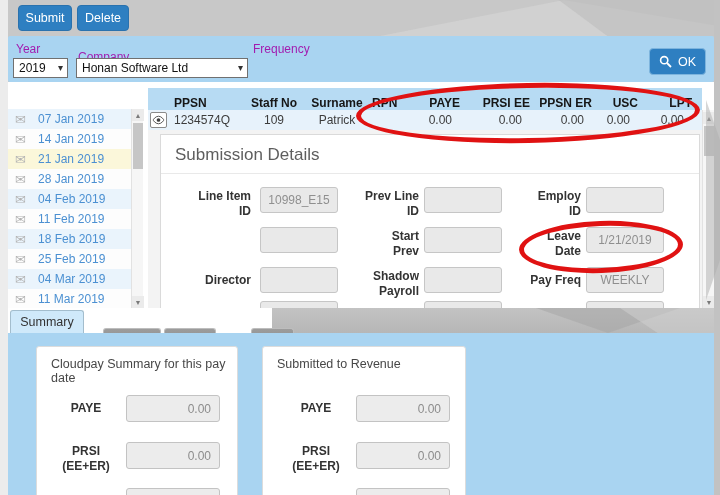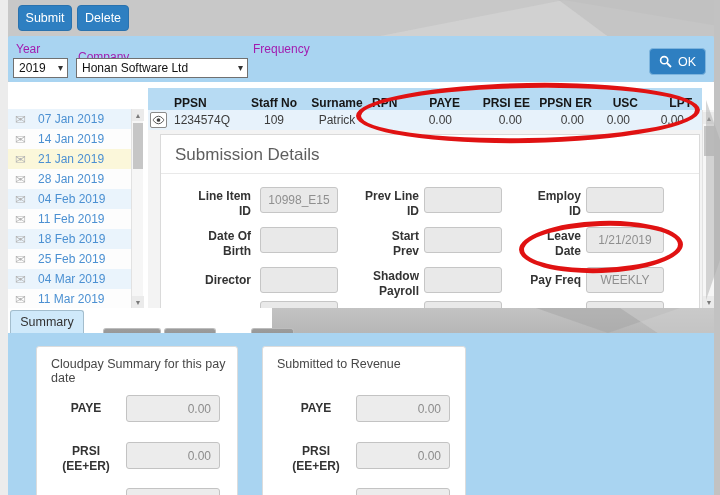--- a/index.html
+++ b/index.html
@@ -236,22 +236,20 @@
       <div class="dlabel" style="left:2px;top:54px;">Line Item
 ID</div>
       <div class="fld" style="left:99px;top:52px;">10998_E15</div>
       <div class="dlabel" style="left:170px;top:54px;">Prev Line
 ID</div>
       <div class="fld" style="left:263px;top:52px;"></div>
       <div class="dlabel" style="left:332px;top:54px;">Employ
 ID</div>
       <div class="fld" style="left:425px;top:52px;"></div>
 
-      <div class="dlabel" style="left:2px;top:94px;">Date Of
-Birth</div>
       <div class="fld" style="left:99px;top:92px;"></div>
       <div class="dlabel" style="left:170px;top:94px;">Start
 Prev</div>
       <div class="fld" style="left:263px;top:92px;"></div>
       <div class="dlabel" style="left:332px;top:94px;">Leave
 Date</div>
       <div class="fld" style="left:425px;top:92px;">1/21/2019</div>
 
       <div class="dlabel" style="left:2px;top:138px;">Director</div>
       <div class="fld" style="left:99px;top:132px;"></div>

